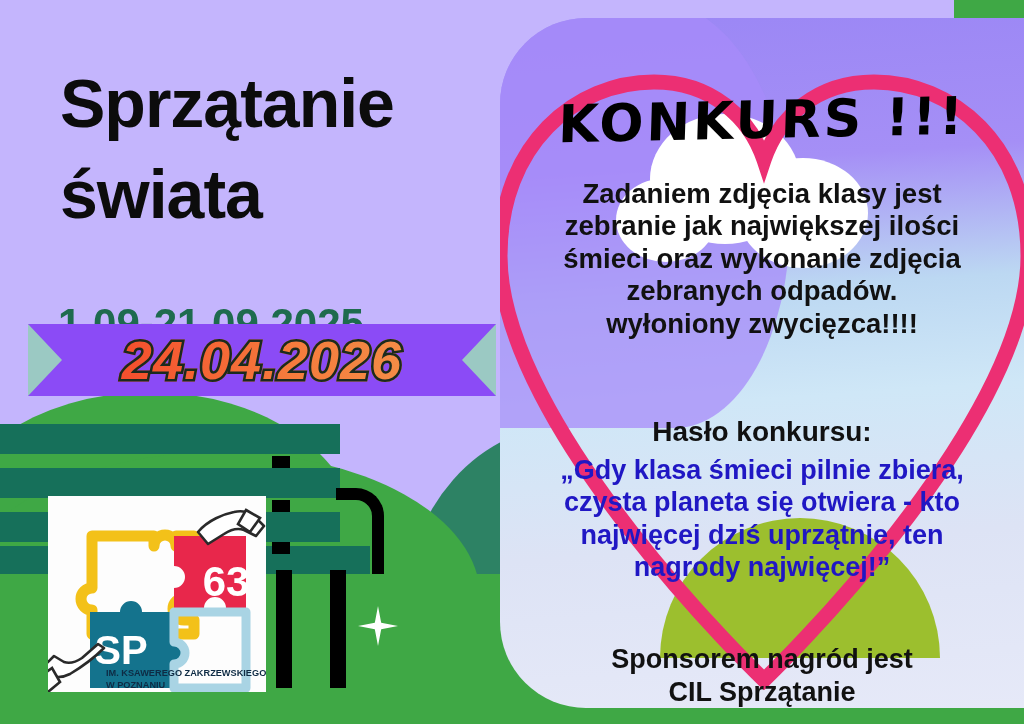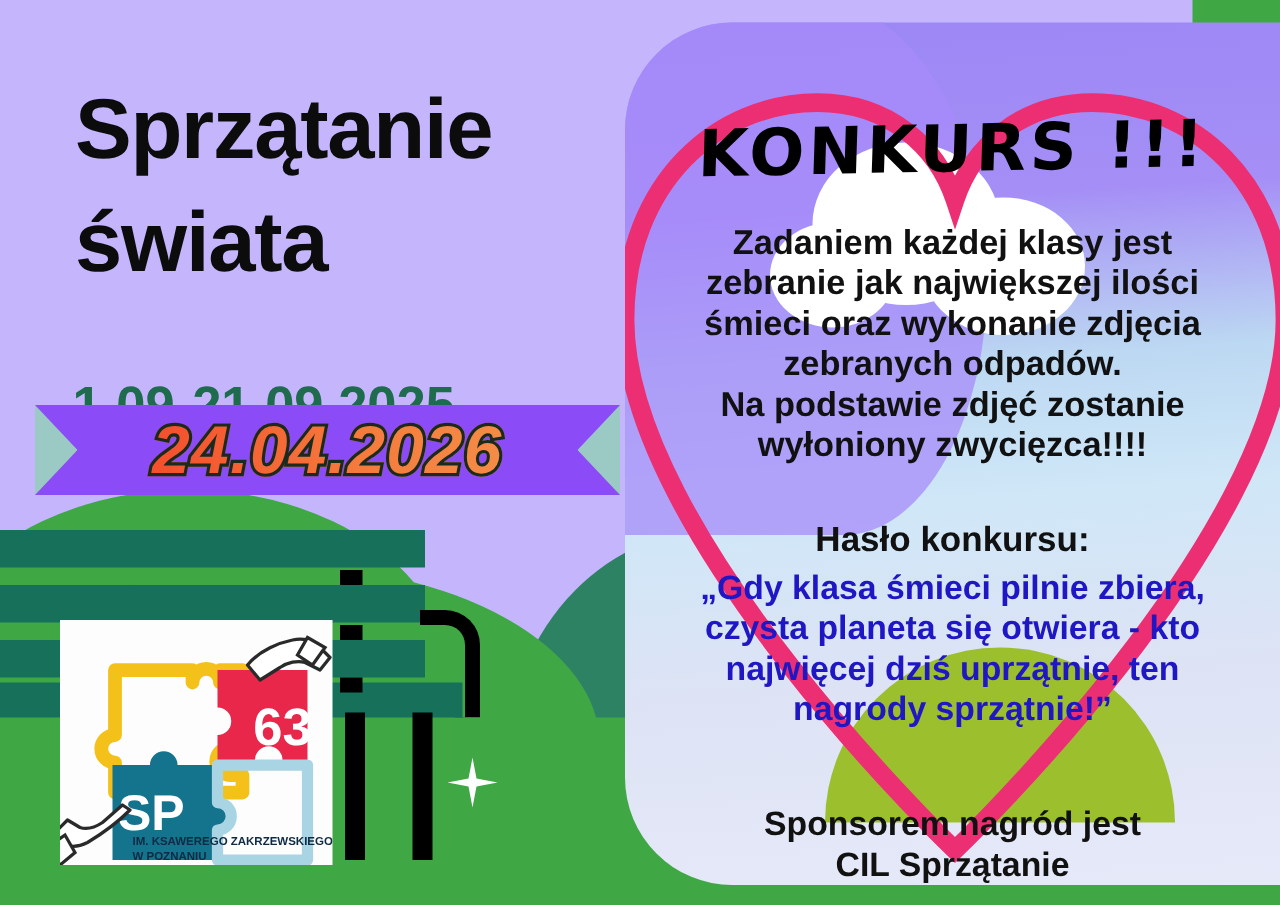--- a/index.html
+++ b/index.html
@@ -253,35 +253,34 @@
                C248 42 286 78 300 120
                C314 78 352 42 410 42
                C488 42 564 104 564 216
                C564 388 300 640 300 640 Z"></path>
     </svg>
 
     <div class="card-content">
       <div class="konkurs">KONKURS !!!</div>
 
       <div class="body-text">
-        <div>Zadaniem każdej klasy jest</div>
+        <div>Zadaniem zdjęcia klasy jest</div>
         <div>zebranie jak największej ilości</div>
         <div>śmieci oraz wykonanie zdjęcia</div>
         <div>zebranych odpadów.</div>
-        <div>Na podstawie zdjęć zostanie</div>
         <div>wyłoniony zwycięzca!!!!</div>
       </div>
 
       <div class="haslo">Hasło konkursu:</div>
 
       <div class="slogan">
         <div>„Gdy klasa śmieci pilnie zbiera,</div>
         <div>czysta planeta się otwiera - kto</div>
         <div>najwięcej dziś uprzątnie, ten</div>
-        <div>nagrody  sprzątnie!”</div>
+        <div>nagrody  najwięcej!”</div>
       </div>
 
       <div class="sponsor">
         <div>Sponsorem nagród jest</div>
         <div>CIL Sprzątanie</div>
       </div>
     </div>
   </div>
 
 </div>

